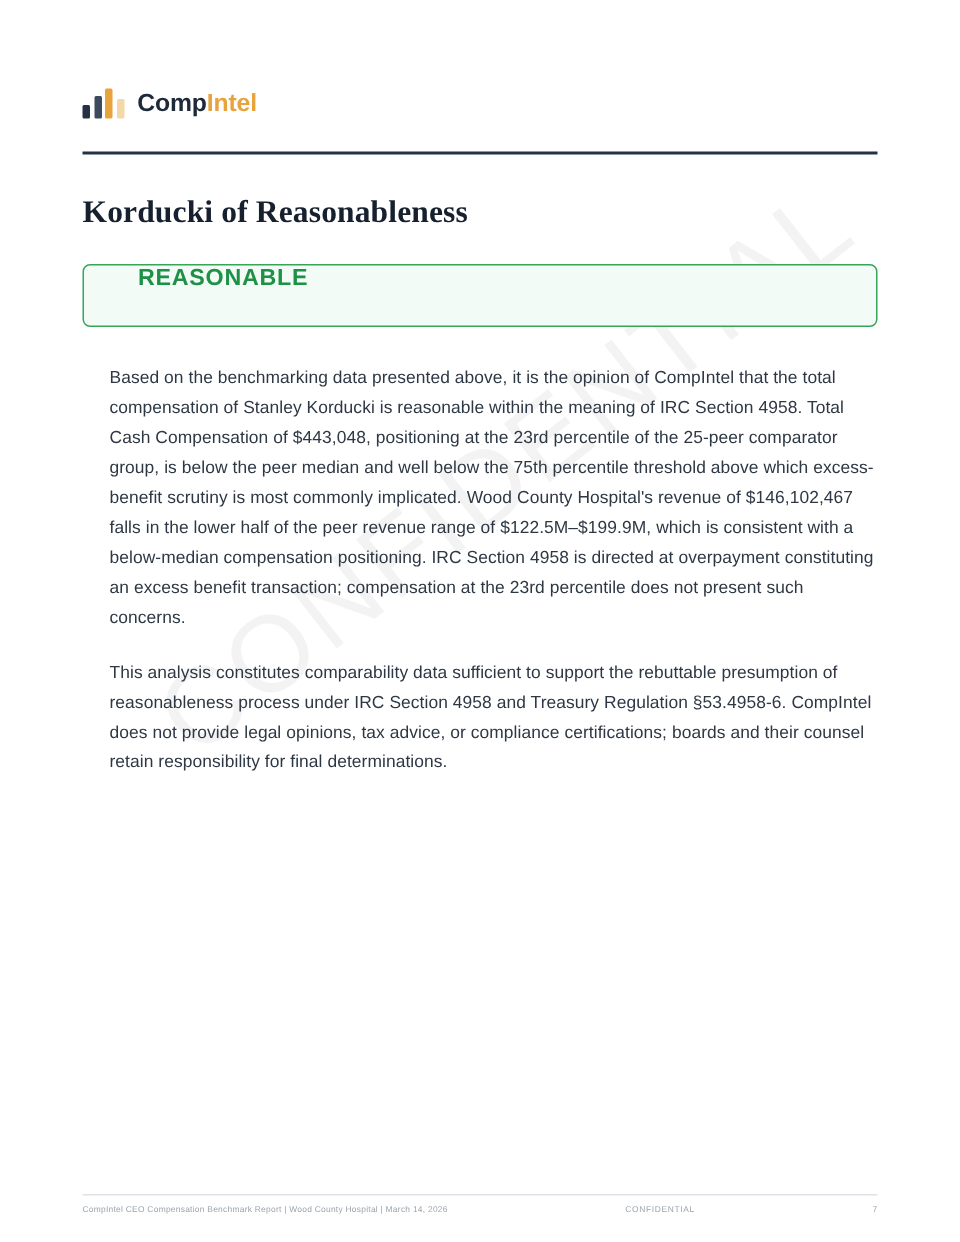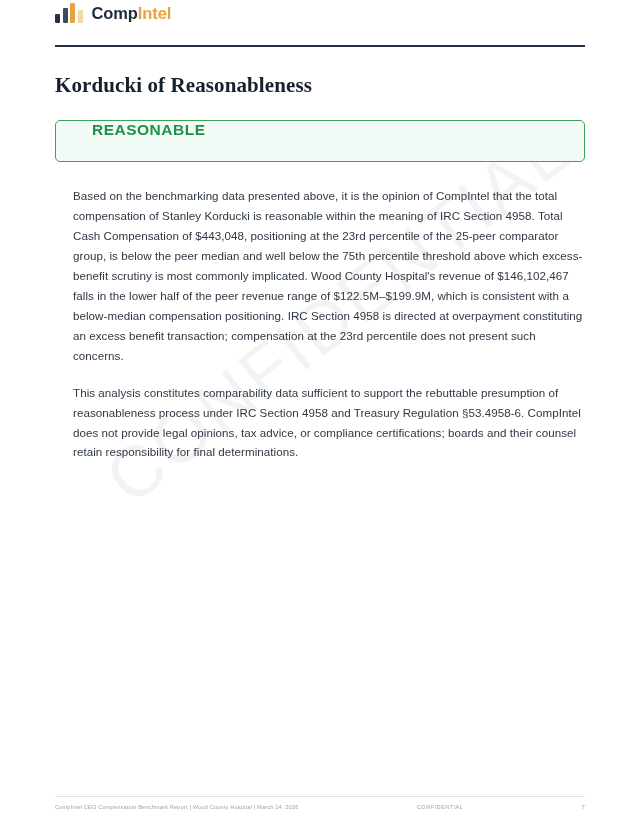--- a/index.html
+++ b/index.html
@@ -45,20 +45,21 @@
 
   
   .content {
     position: relative;
     z-index: 2;
     padding: 0 55px;
   }
 
   
   .header {
+    padding-top: 56px;
   }
   .logo-row {
     display: flex;
     align-items: center;
     gap: 9px;
     height: 26px;
   }
   .logo-mark {
     display: flex;
     align-items: flex-end;

